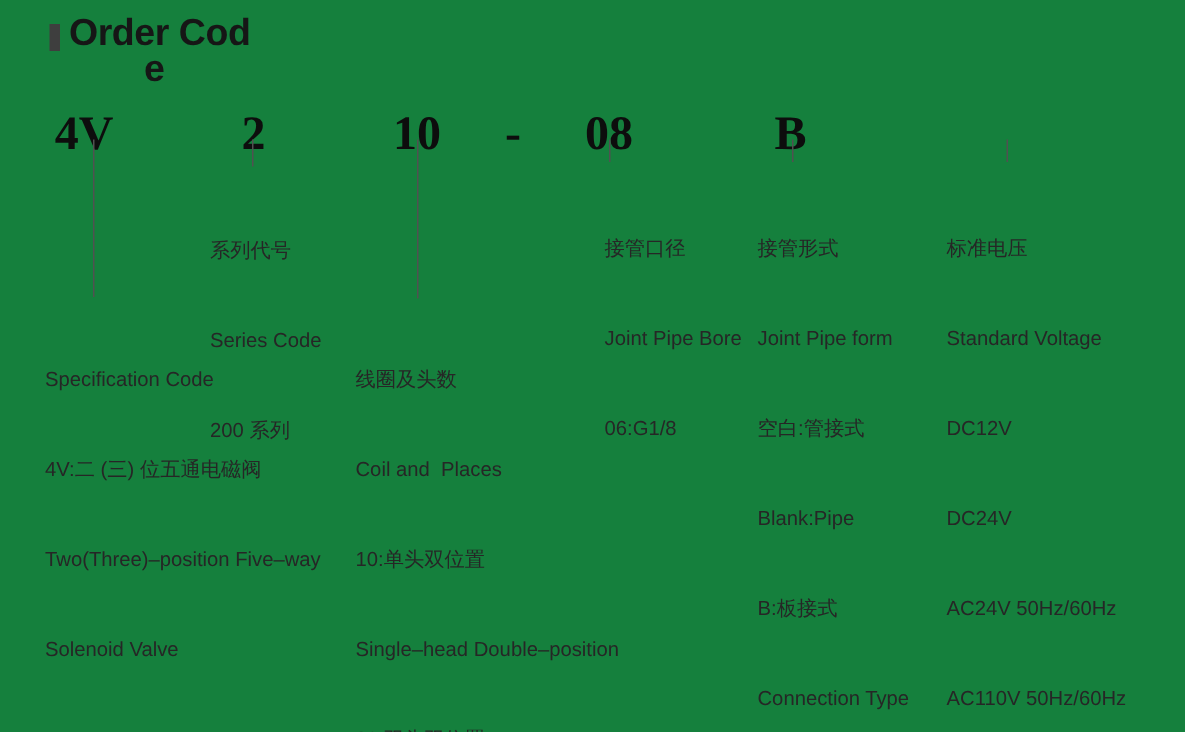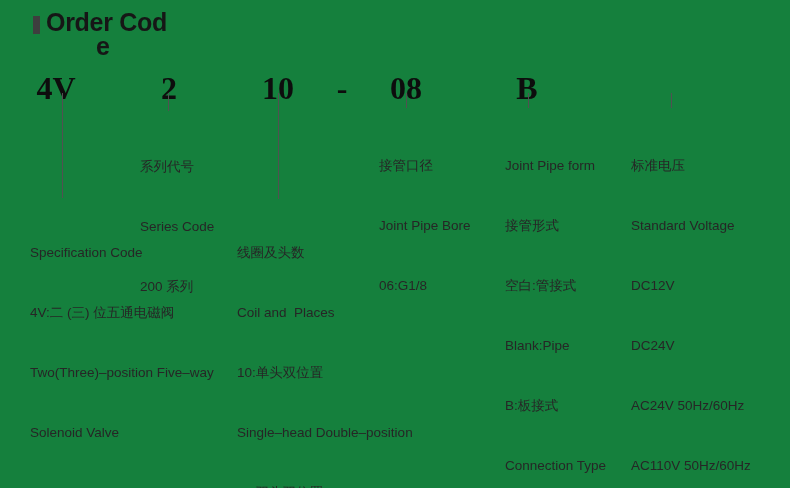--- a/index.html
+++ b/index.html
@@ -66,29 +66,29 @@
   <div class="vline" style="left:406px;top:93px;height:15px"></div>
   <div class="vline" style="left:528px;top:93px;height:15px"></div>
   <div class="vline" style="left:671px;top:93px;height:15px"></div>
 
   <div class="col" style="left:140px;top:117px">
     <div class="line">系列代号</div>
     <div class="line">Series Code</div>
     <div class="line">200 系列</div>
   </div>
 
-  <div class="col" style="left:379px;top:116px">
+  <div class="col" style="left:403px;top:116px">
     <div class="line">接管口径</div>
     <div class="line">Joint Pipe Bore</div>
     <div class="line">06:G1/8</div>
   </div>
 
   <div class="col" style="left:505px;top:116px">
+    <div class="line">接管形式</div>
     <div class="line">Joint Pipe form</div>
-    <div class="line">接管形式</div>
     <div class="line">空白:管接式</div>
     <div class="line">Blank:Pipe</div>
     <div class="line">B:板接式</div>
     <div class="line">Connection Type</div>
     
     
   </div>
 
   <div class="col" style="left:631px;top:116px">
     <div class="line">标准电压</div>

